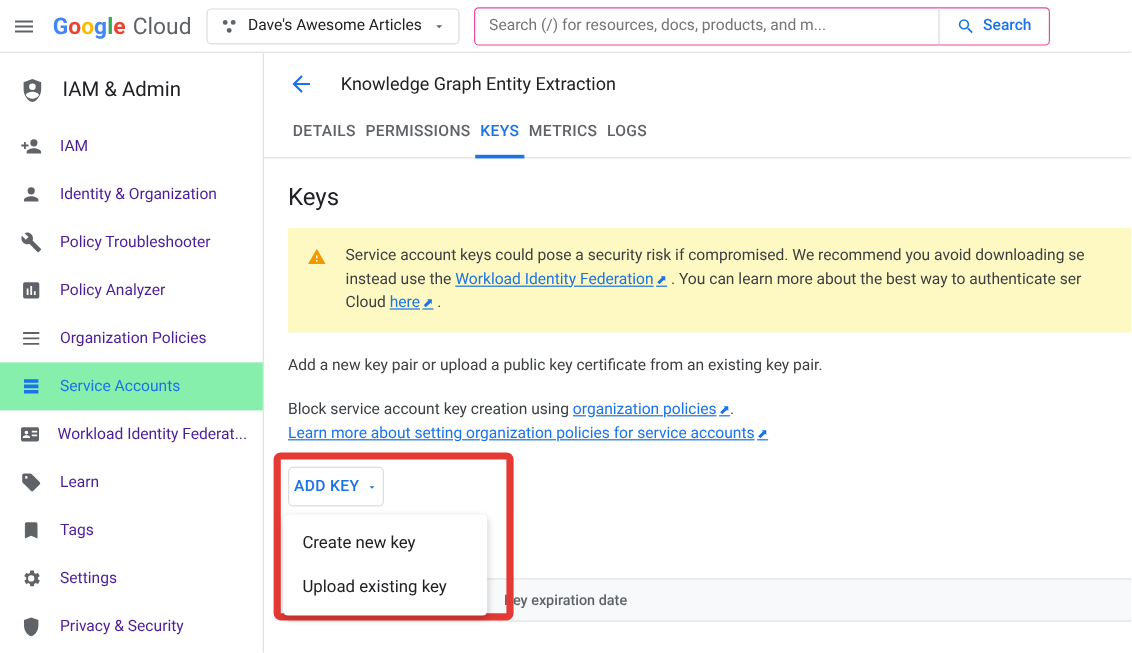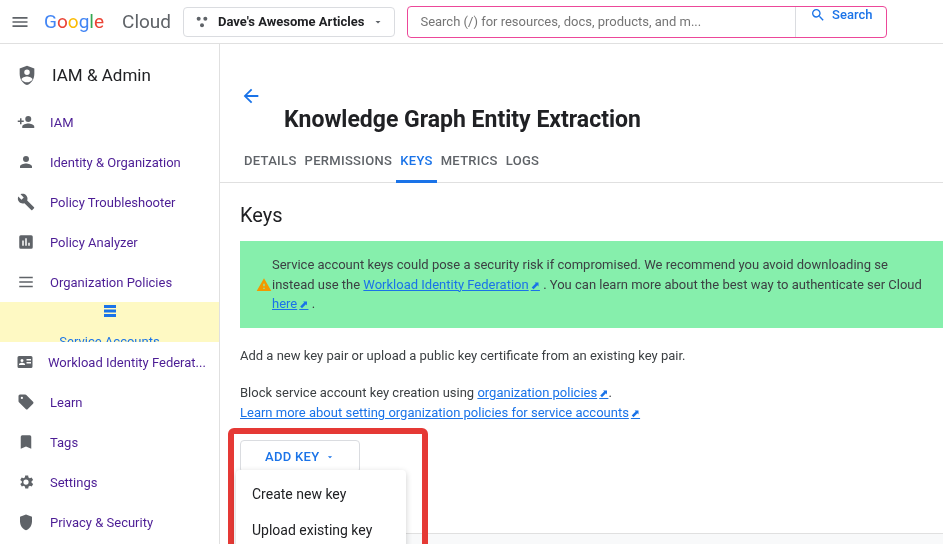--- a/index.html
+++ b/index.html
@@ -1,67 +1,67 @@
 <!DOCTYPE html>
 <html><head>
 <meta charset="utf-8">
 <style>
 * { box-sizing: border-box; margin: 0; padding: 0; font-family: Roboto, 'Helvetica Neue', Arial, sans-serif; }
 body { width: 943px; height: 544px; overflow: hidden; background: #fff; color: #202124; font-size: 14px; }
 .header { display: flex; align-items: center; height: 44px; border-bottom: 1px solid #e0e0e0; padding: 0 8px; gap: 12px; }
 .hamburger { width: 24px; height: 24px; display: flex; align-items: center; justify-content: center; cursor: pointer; }
 .logo { display: flex; align-items: center; gap: 2px; font-size: 19px; font-weight: 400; }
-.logo .g { font-weight: 400; }
-.project-picker { display: flex; align-items: center; gap: 8px; border: 1px solid #dadce0; border-radius: 4px; padding: 6px 10px; cursor: pointer; font-size: 13px; font-weight: bold; }
+.logo .g { font-weight: 700; }
+.project-picker { display: flex; align-items: center; gap: 8px; border: 1px solid #dadce0; border-radius: 4px; padding: 6px 10px; cursor: pointer; font-size: 13px; }
 .search-bar { display: flex; align-items: center; border: 1px solid #ec4899; border-radius: 4px; flex: 1; height: 32px; max-width: 480px; }
 .search-bar input { border: none; outline: none; padding: 0 12px; flex: 1; font-size: 13px; color: #5f6368; background: transparent; }
-.search-btn { display: flex; align-items: flex-start; gap: 6px; padding: 0 14px; color: #1a73e8; font-weight: 500; border-left: 1px solid #dadce0; cursor: pointer; height: 100%; font-size: 13px; }
+.search-btn { display: flex; align-items: center; gap: 6px; padding: 0 14px; color: #1a73e8; font-weight: 500; border-left: 1px solid #dadce0; cursor: pointer; height: 100%; font-size: 13px; }
 .page { display: flex; height: calc(544px - 44px); }
 .sidebar { width: 220px; border-right: 1px solid #e0e0e0; padding-top: 12px; }
 .section-title { display: flex; align-items: center; gap: 14px; padding: 8px 16px 16px; font-size: 17px; font-weight: 400; }
 .nav-item { display: flex; align-items: center; gap: 14px; padding: 0 16px; height: 40px; cursor: pointer; color: #4c1d95; font-size: 13px; white-space: nowrap; overflow: hidden; text-overflow: ellipsis; }
 .nav-item .icon { width: 20px; display: flex; justify-content: center; color: #5f6368; }
-.nav-item.active { background: #fef9c3; color: #1a73e8; flex-direction: column; }
+.nav-item.active { background: #86efac; color: #1a73e8; }
 .nav-item.active .icon { color: #1a73e8; }
 .main { flex: 1; display: flex; flex-direction: column; overflow: hidden; }
 .main-header { display: flex; align-items: center; gap: 20px; padding: 14px 20px 10px; }
 .back-arrow { color: #1a73e8; cursor: pointer; width: 24px; height: 24px; display: flex; align-items: center; }
-.page-title { font-size: 23px; font-weight: 700; margin-top: 48px; }
+.page-title { font-size: 15px; font-weight: 400; }
 .tabs { display: flex; padding: 0 20px; border-bottom: 1px solid #e0e0e0; }
 .tab { padding: 10px 4px 12px; font-size: 13px; font-weight: 500; color: #5f6368; cursor: pointer; letter-spacing: 0.3px; }
 .tab.active { color: #1a73e8; border-bottom: 3px solid #1a73e8; margin-bottom: -1px; }
 .content { padding: 20px 0 20px 20px; overflow: hidden; }
 .content h2 { font-size: 20px; font-weight: 400; margin-bottom: 14px; }
-.warning-box { background: #86efac; padding: 14px 16px; display: flex; font-size: 13px; line-height: 1.5; color: #3c4043; align-items: center; }
+.warning-box { background: #fef9c3; padding: 14px 16px; display: flex; gap: 16px; font-size: 13px; line-height: 1.5; color: #3c4043; }
 .warn-icon { color: #f29900; margin-top: 2px; }
 .link { color: #1a73e8; text-decoration: underline; cursor: pointer; }
 .link-icon { font-size: 11px; margin-left: 2px; }
 .body-text { font-size: 13px; color: #3c4043; margin-top: 18px; line-height: 1.5; }
 .add-key-wrap { position: relative; margin-top: 18px; }
 .highlight-box { border: 6px solid #e53935; border-radius: 6px; position: absolute; left: -12px; top: -12px; width: 200px; height: 140px; pointer-events: none; }
-.add-key-btn { display: inline-flex; align-items: center; gap: 6px; color: #1a73e8; font-weight: 500; font-size: 13px; padding: 8px 24px; border: 1px solid #dadce0; border-radius: 4px; cursor: pointer; letter-spacing: 0.3px; }
-.dropdown-menu { position: absolute; left: -4px; top: 30px; background: #fff; box-shadow: 0 2px 6px rgba(0,0,0,0.2); border-radius: 4px; padding: 6px 0; min-width: 170px; z-index: 10; }
+.add-key-btn { display: inline-flex; align-items: center; gap: 6px; color: #1a73e8; font-weight: 500; font-size: 13px; padding: 8px 4px; border: 1px solid #dadce0; border-radius: 4px; cursor: pointer; letter-spacing: 0.3px; }
+.dropdown-menu { position: absolute; left: -4px; top: 40px; background: #fff; box-shadow: 0 2px 6px rgba(0,0,0,0.2); border-radius: 4px; padding: 6px 0; min-width: 170px; z-index: 10; }
 .dropdown-item { padding: 10px 16px; font-size: 14px; color: #202124; cursor: pointer; }
 .table-head { display: flex; margin-top: 60px; background: #f8f9fa; border-top: 1px solid #e0e0e0; border-bottom: 1px solid #e0e0e0; padding: 10px 0; font-size: 12px; color: #5f6368; font-weight: 500; }
 .th1 { width: 180px; padding-left: 12px; }
 .th2 { width: 140px; }
 svg { display: block; }
 </style>
 </head>
 <body>
 
 <div class="header">
   <div class="hamburger">
     <svg width="20" height="20" viewBox="0 0 24 24" fill="#5f6368">
         <path d="M3 6h18v2H3V6zm0 5h18v2H3v-2zm0 5h18v2H3v-2z"></path>
       </svg>
   </div>
   <div class="logo">
     <span class="g"><span style="color:#4285F4">G</span><span style="color:#EA4335">o</span><span style="color:#FBBC05">o</span><span style="color:#4285F4">g</span><span style="color:#34A853">l</span><span style="color:#EA4335">e</span></span>
-    <span style="color:#5f6368;margin-left:16px;">Cloud</span>
+    <span style="color:#5f6368;margin-left:4px;">Cloud</span>
   </div>
   <div class="project-picker">
     <svg width="16" height="16" viewBox="0 0 24 24" fill="#5f6368">
         <circle cx="7" cy="7" r="3"></circle>
         <circle cx="17" cy="7" r="3"></circle>
         <circle cx="12" cy="17" r="3"></circle>
       </svg>
     <span>Dave's Awesome Articles</span>
     <svg width="12" height="12" viewBox="0 0 24 24" fill="#5f6368">
         <path d="M7 10l5 5 5-5z"></path>

